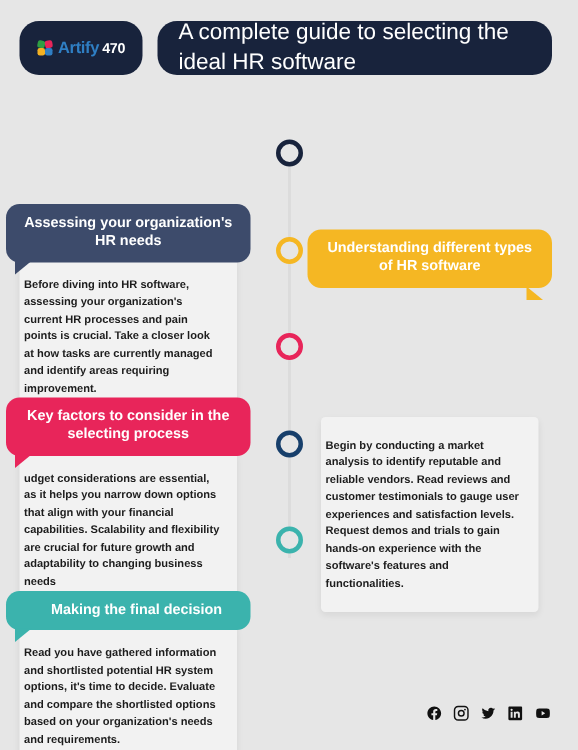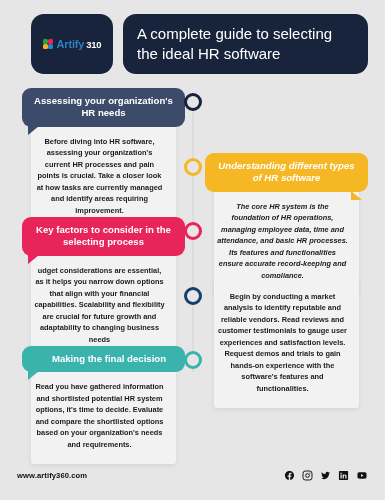--- a/index.html
+++ b/index.html
@@ -17,23 +17,23 @@
   .page {
     position: absolute;
     inset: 0;
     background: #e6e6e6;
   }
 
   
   .header {
     position: absolute;
     top: 14px;
-    left: 31px;
+    left: 13px;
     right: 17px;
-    height: 60px;
+    height: 36px;
     display: flex;
     gap: 10px;
   }
   .logo-box {
     width: 82px;
     background: #18233c;
     border-radius: 13px;
     display: flex;
     align-items: center;
     justify-content: center;
@@ -108,21 +108,21 @@
     box-sizing: border-box;
     left: 184px;
     z-index: 4;
   }
 
   
   .card {
     position: absolute;
     width: 163px;
   }
-  .card.left  { left: 22px; }
+  .card.left  { left: 4px; margin-top: 48px; }
   .card.right { left: 205px; }
 
   .card-head {
     position: relative;
     border-radius: 9px;
     padding: 7px 9px;
     color: #ffffff;
     font-size: 9.6px;
     font-weight: bold;
     text-align: center;
@@ -150,21 +150,20 @@
   .card-body {
     position: relative;
     margin: -4px 9px 0 9px;
     background: #f2f2f2;
     border-radius: 3px;
     padding: 13px 11px 14px 3px;
     font-size: 7.4px;
     font-weight: bold;
     color: #1c1c1c;
     line-height: 1.55;
-    text-align: center;
     box-shadow: 0 2px 5px rgba(0,0,0,0.07);
     z-index: 1;
   }
 
   
   .footer {
     position: absolute;
     left: 17px;
     right: 17px;
     bottom: 16px;
@@ -194,21 +193,21 @@
   <div class="header">
     <div class="logo-box" style="background: rgb(24, 35, 60);">
       <div class="logo-inner">
         <span class="logo-mark">
           <i class="lm1"></i>
             <i class="lm2"></i>
             <i class="lm3"></i>
             <i class="lm4"></i>
         </span>
         <span class="logo-artify" style="color: rgb(47, 127, 196);">Artify</span>
-        <span class="logo-360">310</span>
+        <span class="logo-360">470</span>
       </div>
     </div>
     <div class="title-box" style="background: rgb(24, 35, 60);">
       <div class="title-text">A complete guide to selecting the ideal HR software</div>
     </div>
   </div>
 
   <div class="spine" style="background: rgb(220, 220, 220);"></div>
 
   <div class="marker" style="top: 93px; border-color: rgb(24, 35, 60);"></div>
@@ -218,26 +217,25 @@
   <div class="marker" style="top: 351px; border-color: rgb(59, 179, 173);"></div>
 
   <div class="card left" style="top:88px;">
     <div class="card-head" style="background: rgb(61, 75, 107);">
       <span>Assessing your organization's HR needs</span>
       <span class="tail" style="border-color: rgb(61, 75, 107) transparent transparent;"></span>
     </div>
     <div class="card-body">Before diving into HR software, assessing your organization's current HR processes and pain points is crucial. Take a closer look at how tasks are currently managed and identify areas requiring improvement.</div>
   </div>
 
-  <div class="card right" style="top:153px;font-style:italic;">
+  <div class="card right" style="top:153px;">
     <div class="card-head" style="background: rgb(245, 183, 35);">
       <span>Understanding different types of HR software</span>
       <span class="tail" style="border-color: transparent transparent transparent rgb(245, 183, 35);"></span>
     </div>
-    <div class="card-body">The core HR system is the foundation of HR operations, managing employee data, time and attendance, and basic HR processes. Its features and functionalities ensure accurate record-keeping and compliance.</div>
   </div>
 
   <div class="card left" style="top:217px;">
     <div class="card-head" style="background: rgb(232, 37, 90);">
       <span>Key factors to consider in the selecting process</span>
       <span class="tail" style="border-color: rgb(232, 37, 90) transparent transparent;"></span>
     </div>
     <div class="card-body">udget considerations are essential, as it helps you narrow down options that align with your financial capabilities. Scalability and flexibility are crucial for future growth and adaptability to changing business needs</div>
   </div>
 

